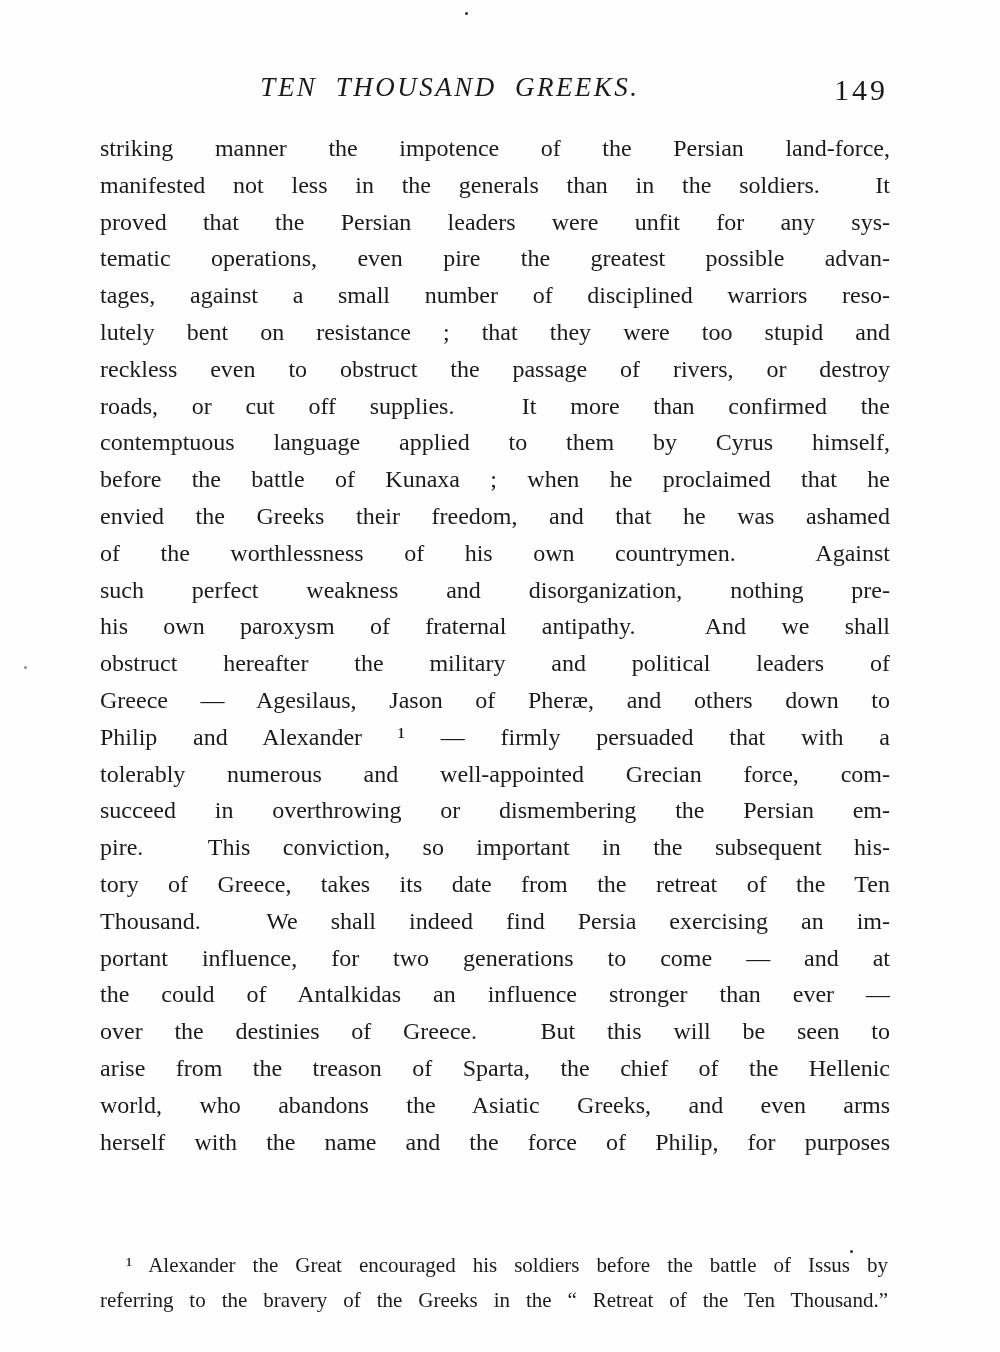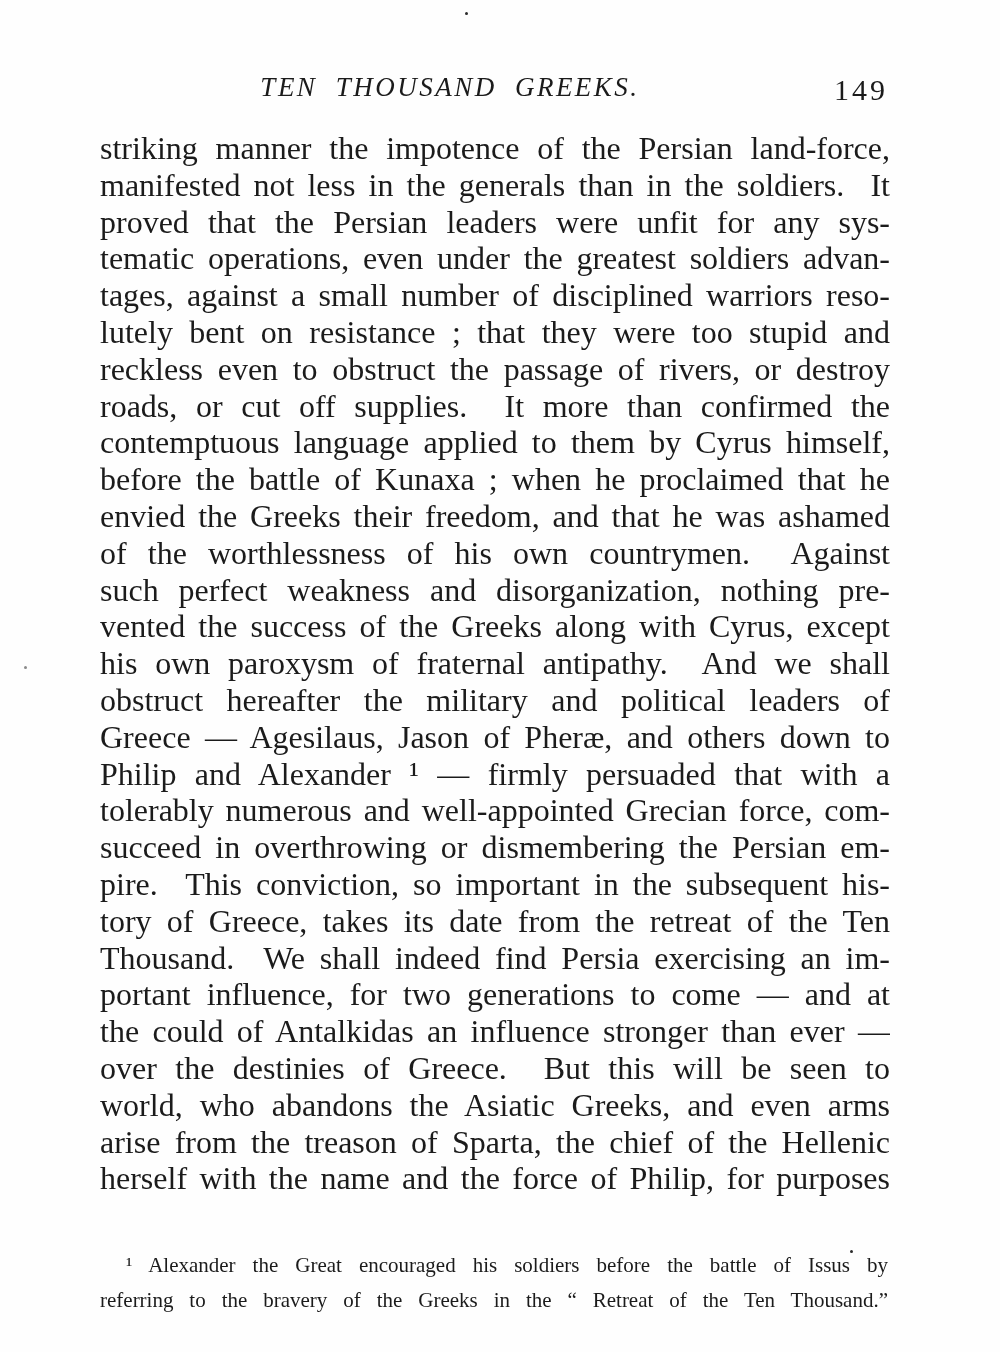--- a/index.html
+++ b/index.html
@@ -38,21 +38,21 @@
     font-size: 30px;
     letter-spacing: 3px;
     font-variant-numeric: oldstyle-nums;
     text-align: center;
   }
   .body-text {
     position: absolute;
     left: 100px;
     top: 130px;
     width: 790px;
-    font-size: 32px;
+    font-size: 24px;
   }
   .body-text .line {
     height: 36.8px;
     line-height: 36.8px;
     text-align: justify;
     text-align-last: justify;
     overflow: hidden;
     white-space: normal;
   }
   .footnote {
@@ -86,45 +86,44 @@
 
   <div class="running-head">
     <div class="head-title">TEN THOUSAND GREEKS.</div>
     <div class="page-num">149</div>
   </div>
 
   <div class="body-text">
     <div class="line">striking manner the impotence of the Persian land-force,</div>
     <div class="line">manifested not less in the generals than in the soldiers.&nbsp; It</div>
     <div class="line">proved that the Persian leaders were unfit for any sys-</div>
-    <div class="line">tematic operations, even under the greatest soldiers advan-</div>
+    <div class="line">tematic operations, even pire the greatest possible advan-</div>
     <div class="line">tages, against a small number of disciplined warriors reso-</div>
     <div class="line">lutely bent on resistance ; that they were too stupid and</div>
     <div class="line">reckless even to obstruct the passage of rivers, or destroy</div>
     <div class="line">roads, or cut off supplies.&nbsp; It more than confirmed the</div>
     <div class="line">contemptuous language applied to them by Cyrus himself,</div>
     <div class="line">before the battle of Kunaxa ; when he proclaimed that he</div>
     <div class="line">envied the Greeks their freedom, and that he was ashamed</div>
     <div class="line">of the worthlessness of his own countrymen.&nbsp; Against</div>
     <div class="line">such perfect weakness and disorganization, nothing pre-</div>
-    <div class="line">vented the success of the Greeks along with Cyrus, except</div>
     <div class="line">his own paroxysm of fraternal antipathy.&nbsp; And we shall</div>
     <div class="line">obstruct hereafter the military and political leaders of</div>
     <div class="line">Greece — Agesilaus, Jason of Pheræ, and others down to</div>
     <div class="line">Philip and Alexander ¹ — firmly persuaded that with a</div>
     <div class="line">tolerably numerous and well-appointed Grecian force, com-</div>
     <div class="line">succeed in overthrowing or dismembering the Persian em-</div>
     <div class="line">pire.&nbsp; This conviction, so important in the subsequent his-</div>
     <div class="line">tory of Greece, takes its date from the retreat of the Ten</div>
     <div class="line">Thousand.&nbsp; We shall indeed find Persia exercising an im-</div>
     <div class="line">portant influence, for two generations to come — and at</div>
     <div class="line">the could of Antalkidas an influence stronger than ever —</div>
     <div class="line">over the destinies of Greece.&nbsp; But this will be seen to</div>
+    <div class="line">arise from the treason of Sparta, the chief of the Hellenic</div>
     <div class="line">world, who abandons the Asiatic Greeks, and even arms</div>
-    <div class="line">arise from the treason of Sparta, the chief of the Hellenic</div>
     <div class="line">herself with the name and the force of Philip, for purposes</div>
   </div>
 
   <div class="footnote">
     <div class="fn-line fn-first">¹ Alexander the Great encouraged his soldiers before the battle of Issus by</div>
     <div class="fn-line">referring to the bravery of the Greeks in the “ Retreat of the Ten Thousand.”</div>
   </div>
 
   <div class="speck speck-1"></div>
   <div class="speck speck-2"></div>

